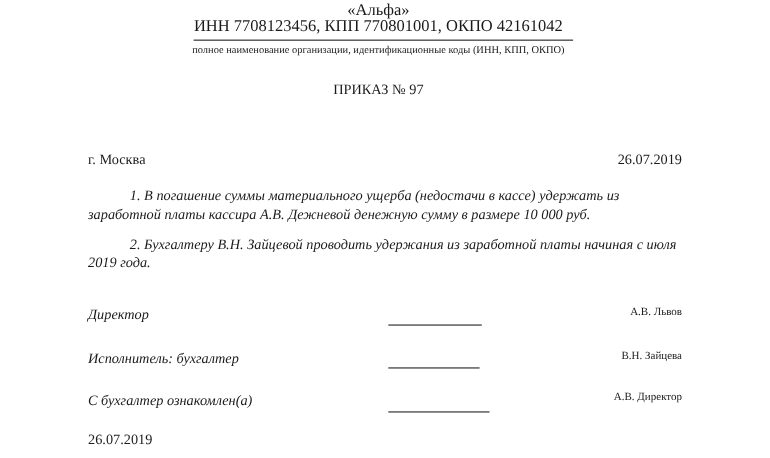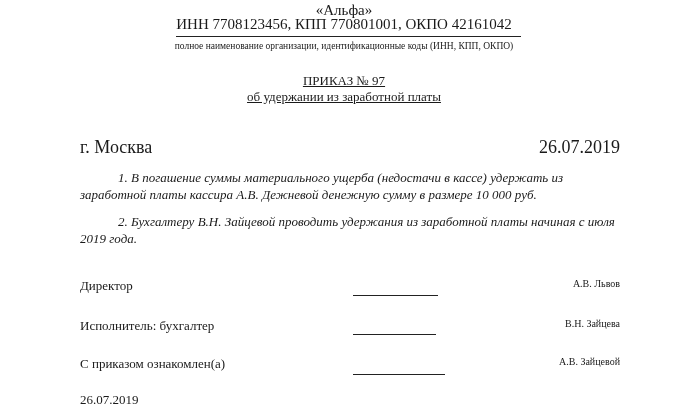--- a/index.html
+++ b/index.html
@@ -21,37 +21,37 @@
     .org-codes { top: 16px; font-size: 15px; }
     .rule {
       position: absolute;
       left: 176px;
       top: 36px;
       width: 345px;
       height: 0;
       border-top: 1.5px solid #222;
     }
     .caption { top: 41px; font-size: 9.5px; }
-    .title { top: 73px; font-size: 13px; line-height: 16px; text-decoration: underline; }
-    .body-text { font-size: 18px; }
+    .title { top: 73px; font-size: 13px; line-height: 16px; }
+    .body-text { font-size: 13px; }
     .city { left: 80px; top: 137px; }
     .date-top { right: 80px; top: 137px; }
     .para {
       position: absolute;
       left: 80px;
       width: 545px;
       font-size: 13px;
       line-height: 17px;
       white-space: normal;
       font-style: italic;
     }
     .para .indent { display: inline-block; width: 38px; }
     .para1 { top: 169px; }
     .para2 { top: 213px; }
-    .sig-label { left: 80px; font-size: 13px; }
+    .sig-label { left: 80px; font-size: 13px; font-style: italic; }
     .sig-name { right: 80px; font-size: 10px; }
     .sig-line {
       position: absolute;
       left: 353px;
       height: 0;
       border-top: 1.5px solid #222;
     }
     .date-bottom { left: 80px; top: 392px; font-size: 13px; }
   </style>
 </head>
@@ -59,40 +59,39 @@
 
 <div>
 
   <div class="abs center org-name">«Альфа»</div>
   <div class="abs center org-codes">ИНН 7708123456, КПП 770801001, ОКПО 42161042</div>
   <div class="rule"></div>
   <div class="abs center caption">полное наименование организации, идентификационные коды (ИНН, КПП, ОКПО)</div>
 
   <div class="abs center title">
     <div>ПРИКАЗ № 97</div>
-    <div>об удержании из заработной платы</div>
   </div>
 
   <div class="abs body-text city">г. Москва</div>
   <div class="abs body-text date-top">26.07.2019</div>
 
   <div class="para para1">
     <span class="indent"></span><span>1. В погашение суммы материального ущерба (недостачи в кассе) удержать из заработной платы кассира А.В. Дежневой денежную сумму в размере 10 000 руб.</span>
   </div>
   <div class="para para2">
     <span class="indent"></span><span>2. Бухгалтеру В.Н. Зайцевой проводить удержания из заработной платы начиная с июля 2019 года.</span>
   </div>
 
   <div class="abs sig-label" style="top:278px;">Директор</div>
   <div class="sig-line" style="top:295px; width:85px;"></div>
   <div class="abs sig-name" style="top:278px;">А.В. Львов</div>
 
   <div class="abs sig-label" style="top:318px;">Исполнитель: бухгалтер</div>
   <div class="sig-line" style="top:334px; width:83px;"></div>
   <div class="abs sig-name" style="top:318px;text-align:right;">В.Н. Зайцева</div>
 
-  <div class="abs sig-label" style="top:356px;">С приказом ознакомлен(а)</div>
+  <div class="abs sig-label" style="top:356px;">С бухгалтер ознакомлен(а)</div>
   <div class="sig-line" style="top:374px; width:92px;"></div>
-  <div class="abs sig-name" style="top:356px;">А.В. Зайцевой</div>
+  <div class="abs sig-name" style="top:356px;">А.В. Директор</div>
 
   <div class="abs date-bottom">26.07.2019</div>
 
 </div>
 
 </body></html>

